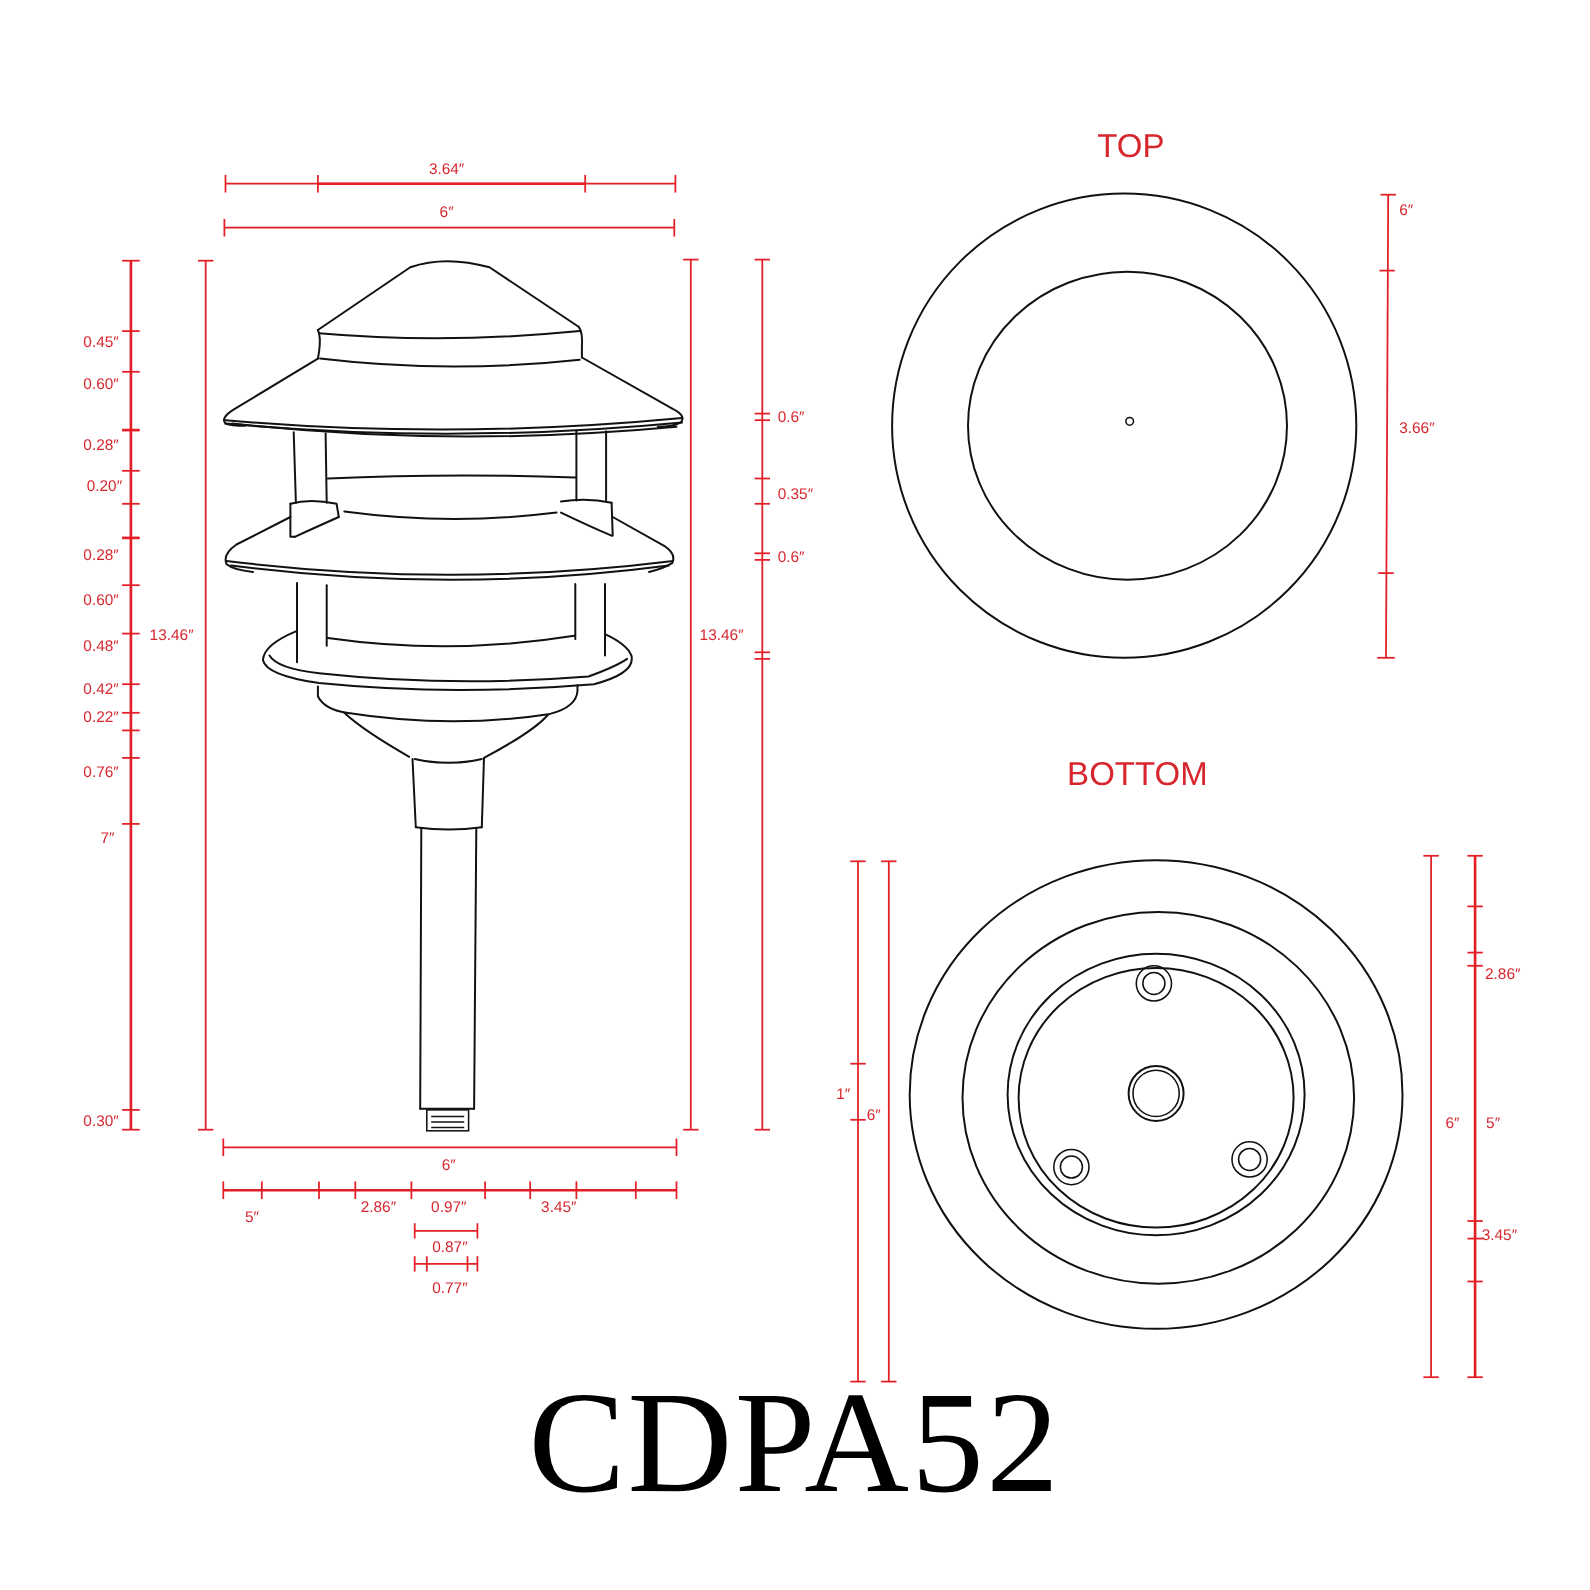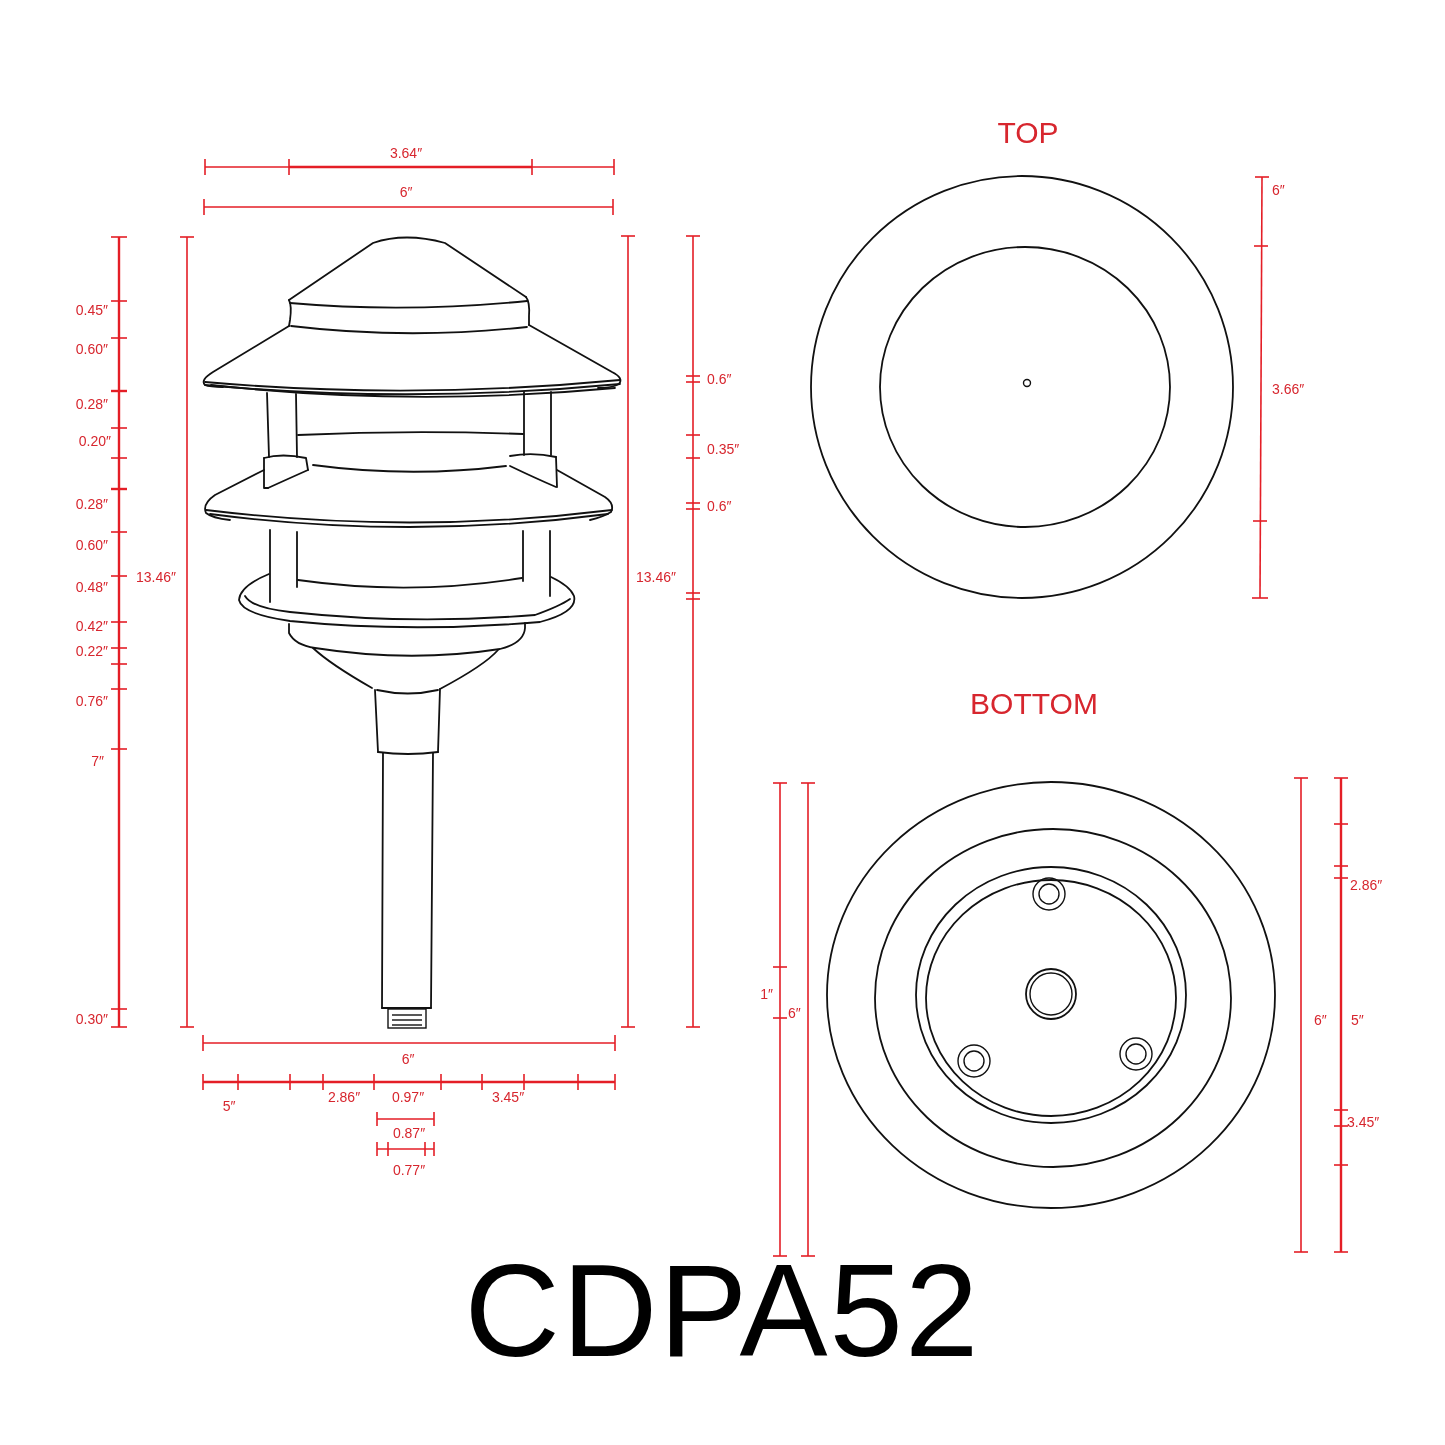--- a/index.html
+++ b/index.html
@@ -6,21 +6,21 @@
   body { width: 1445px; height: 1445px; position: relative; overflow: hidden;
          font-family: "Liberation Sans", sans-serif; }
   svg#drawing { position: absolute; left: 0; top: 0; }
   .dim { stroke: #e41e26; stroke-width: 1.6; fill: none; }
   .dimb { stroke: #e41e26; stroke-width: 2.4; fill: none; }
   .part { stroke: #111111; stroke-width: 1.8; fill: none; stroke-linecap: round; stroke-linejoin: round; }
   .thin { stroke: #111111; stroke-width: 1.4; fill: none; }
   .lbl { fill: #d7262e; font-family: "Liberation Sans", sans-serif; font-size: 14px; }
   .view-title { fill: #d7262e; font-family: "Liberation Sans", sans-serif; font-size: 30px; }
   .model { position: absolute; left: 0; width: 1445px; top: 1245px; text-align: center;
-           font-family: Liberation Sans, sans-serif; font-size: 132px; color: #000; letter-spacing: 2px; line-height: 1; }
+           font-family: Liberation Serif, serif; font-size: 132px; color: #000; letter-spacing: 2px; line-height: 1; }
 </style>
 </head>
 <body>
 
 <svg id="drawing" width="1445" height="1445" viewBox="0 0 1445 1445">
 
   <g>
     <line class="dim" x1="205" y1="167" x2="614" y2="167"></line>
     <line class="dimb" x1="289" y1="167" x2="532" y2="167"></line>
     <line class="dim" x1="205" y1="159" x2="205" y2="175"></line>

